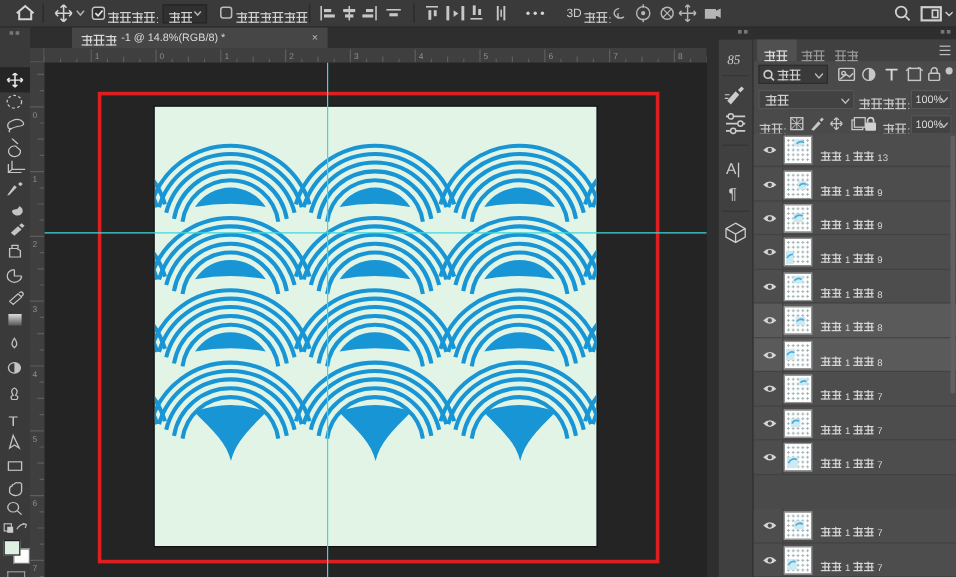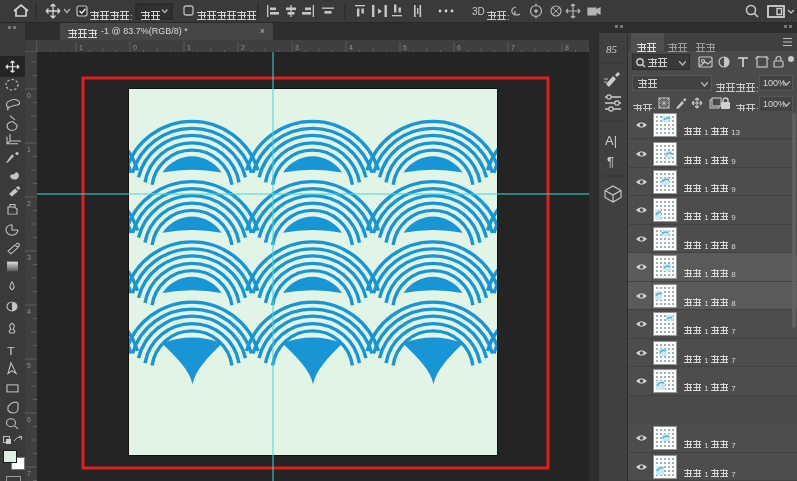--- a/index.html
+++ b/index.html
@@ -85,21 +85,21 @@
         <rect x="33" y="4.5" width="4.5" height="6" stroke-width="1.4"></rect>
    <path d="M44 6 l3 3 l3 -3" stroke-width="1.2"></path>
   </g>
  </svg>
 </div>
 
 <div class="abs" style="left:0;top:23px;width:797px;height:17px;background:#2e2e2e;"></div>
 <div class="abs" style="left:6px;top:26px;width:3px;height:3px;background:#777;box-shadow:5px 0 #777;"></div>
 <div class="abs" id="doctab" style="left:60px;top:23px;width:213px;height:17px;background:#464646;color:#dadada;font-size:9px;line-height:17px;">
  <span style="position:absolute;left:8px;top:4px;"><span class="c" style="--g:#dadada"></span><span class="c b" style="--g:#dadada"></span><span class="c" style="--g:#dadada"></span></span>
- <span style="position:absolute;left:41px;top:0;">-1 @ 83.7%(RGB/8) *</span>
+ <span style="position:absolute;left:41px;top:0;">-1 @ 14.8%(RGB/8) *</span>
  <span style="position:absolute;right:8px;top:0;color:#b5b5b5;">×</span>
 </div>
 
 <div class="abs" id="toolbar" style="left:0;top:23px;width:25px;height:458px;background:#3a3a3a;">
 <div class="abs" style="left:8px;top:3px;width:3px;height:3px;background:#777;box-shadow:5px 0 #777;"></div>
 <div class="abs" style="left:0;top:33px;width:25px;height:21px;background:#252525;"></div>
 <svg class="abs" style="left:0;top:33px" width="25" height="425">
  <g fill="none" stroke="#c9c9c9" stroke-width="1.1" transform="translate(0,1.5) scale(1,0.88)">
   <path d="M12.5 4 v13 M6 10.5 h13 M12.5 4 l-2 2 M12.5 4 l2 2 M12.5 17 l-2 -2 M12.5 17 l2 -2 M6 10.5 l2 -2 M6 10.5 l2 2 M19 10.5 l-2 -2 M19 10.5 l-2 2" stroke="#e8e8e8" stroke-width="1.3"></path>
   <circle cx="12" cy="31" r="6" stroke-dasharray="2.5 2" stroke="#c4c4c4"></circle>

